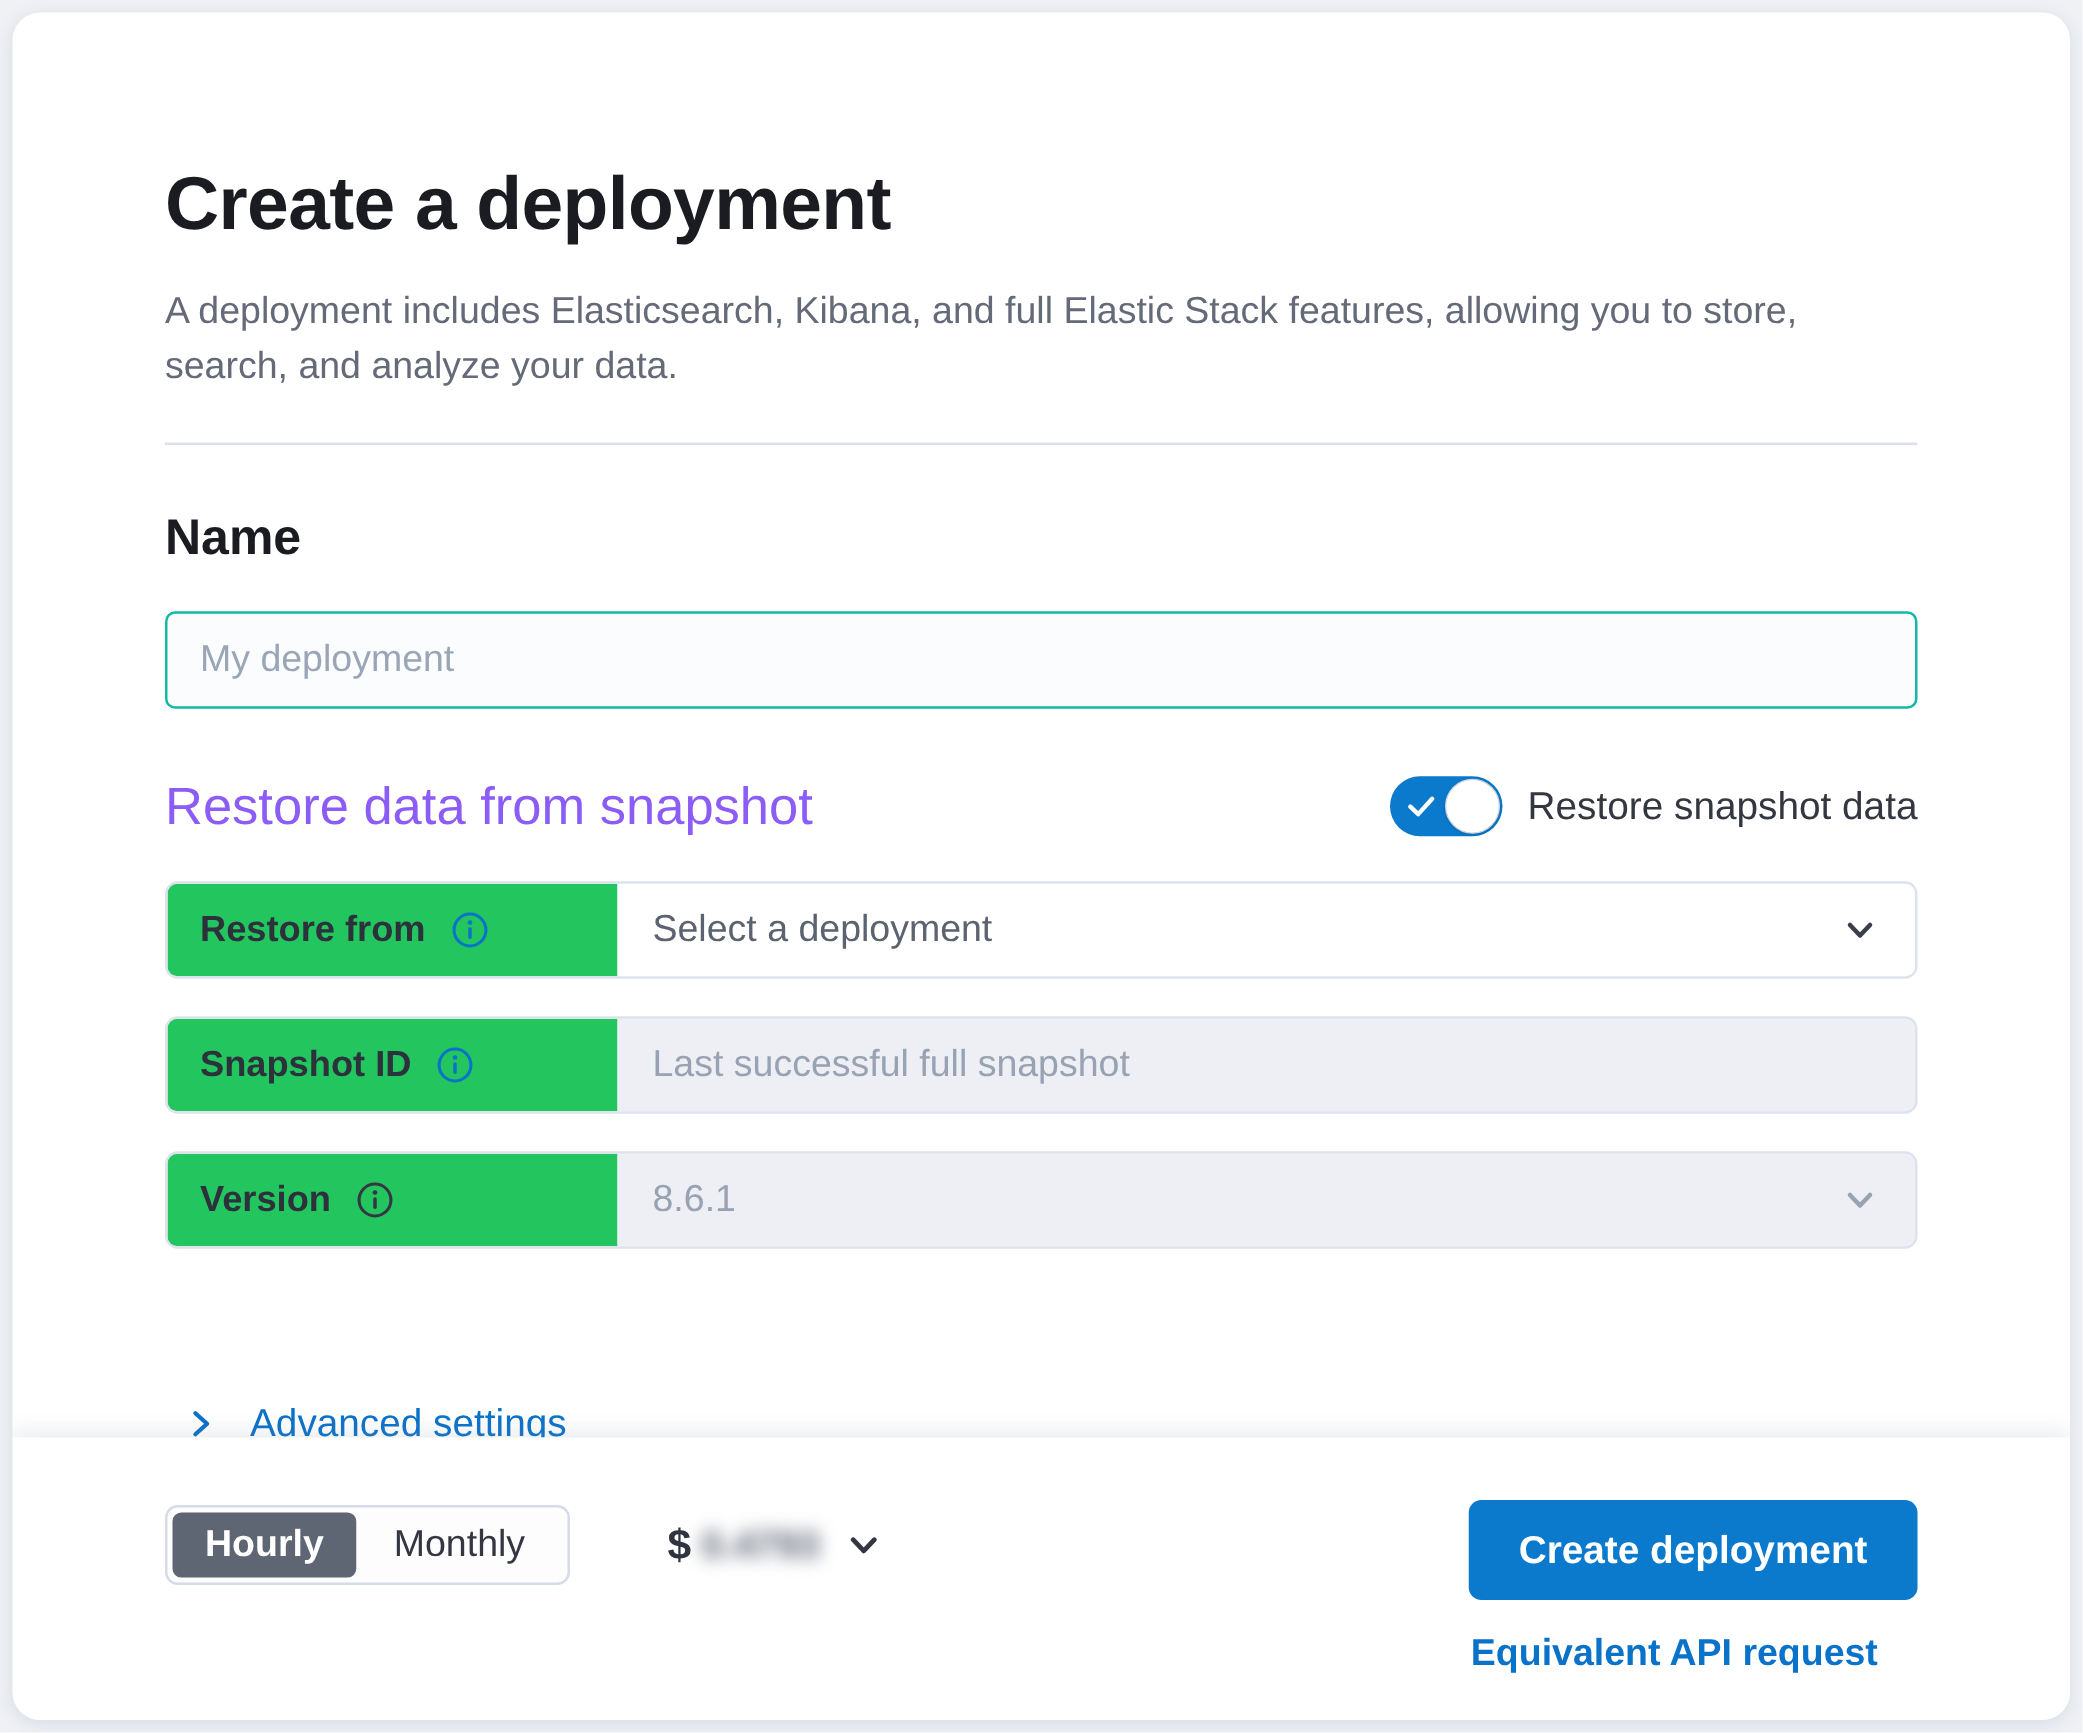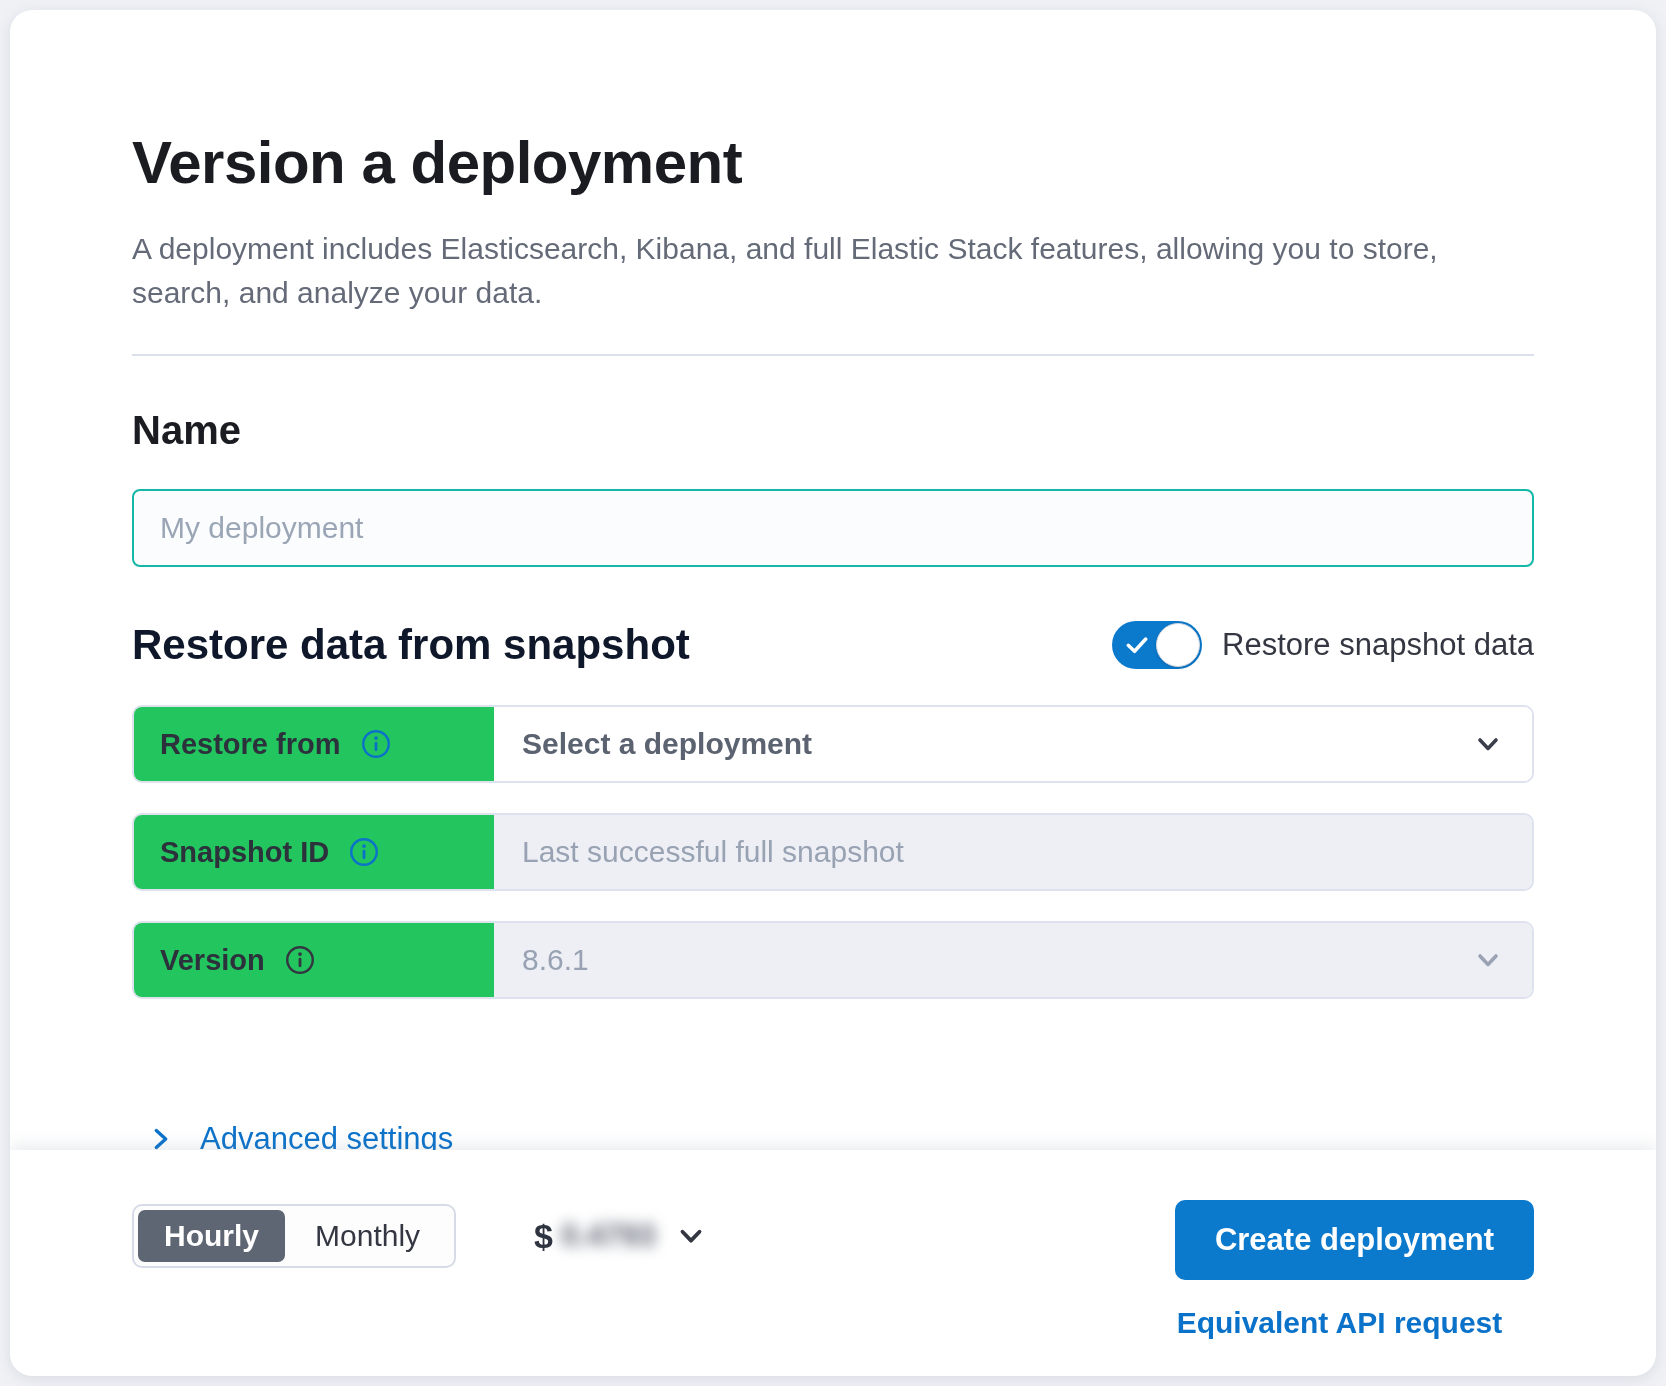--- a/index.html
+++ b/index.html
@@ -37,21 +37,21 @@
     border:2px solid #14b8a6; border-radius:8px;
     font-family:inherit; font-size:30px; color:#343741;
     padding:0 26px; outline:none;
   }
   .name-input::placeholder { color:#9aa5b6; }
 
   .section-row {
     display:flex; justify-content:space-between; align-items:center;
     margin:54px 0 36px 0;
   }
-  .restore-heading { font-size:42px; font-weight:700; color:#0f172a; margin:0; }
+  .restore-heading { font-size:42px; font-weight:400; color:#8b5cf6; margin:0; }
   .toggle-wrap { display:flex; align-items:center; gap:20px; }
   .switch {
     width:90px; height:48px; border-radius:24px;
     background:#0b79cc; position:relative; cursor:pointer; flex:0 0 auto;
   }
   .switch .check { position:absolute; left:11px; top:10px; }
   .switch .knob {
     position:absolute; right:2px; top:2px;
     width:44px; height:44px; border-radius:50%;
     background:#ffffff; border:1px solid #cdd4e0;
@@ -68,21 +68,21 @@
   .row-label {
     flex:0 0 360px; background:#22c55e;
     display:flex; align-items:center; gap:20px;
     padding-left:26px;
     font-size:29px; font-weight:700; color:#2c313c;
   }
   .row-value {
     flex:1; display:flex; align-items:center; justify-content:space-between;
     padding:0 28px; font-size:30px;
   }
-  .row-value.select-enabled { background:#ffffff; color:#5b6270; cursor:pointer;font-weight:bold; }
+  .row-value.select-enabled { background:#ffffff; color:#5b6270; cursor:pointer; }
   .row-value.disabled { background:#edeff5; color:#98a2b3;text-align:center; }
   .icon { display:inline-flex; align-items:center; justify-content:center; }
 
   .advanced {
     display:inline-flex; align-items:center; gap:24px;
     margin:92px 0 0 14px; cursor:pointer;
   }
   .advanced-label { font-size:31px; font-weight:500; color:#0b72ca; }
 
   .footer {
@@ -118,21 +118,21 @@
     height:80px; padding:0 40px; min-width:304px; cursor:pointer;margin-left:30px;
   }
   .api-link { margin-top:26px; font-size:30px; font-weight:600; color:#0b72ca; cursor:pointer; text-decoration:none; }
 </style>
 </head>
 <body>
 
 <div class="card">
   <div class="main">
 
-    <h1 class="page-title">Version a deployment</h1>
+    <h1 class="page-title">Create a deployment</h1>
     <p class="page-subtitle">A deployment includes Elasticsearch, Kibana, and full Elastic Stack features, allowing you to store, search, and analyze your data.</p>
     <hr class="divider">
 
     <h2 class="name-heading">Name</h2>
     <input class="name-input" type="text" placeholder="My deployment" style="">
 
     <div class="section-row">
       <h2 class="restore-heading">Restore data from snapshot</h2>
       <div class="toggle-wrap">
         <div class="switch">

